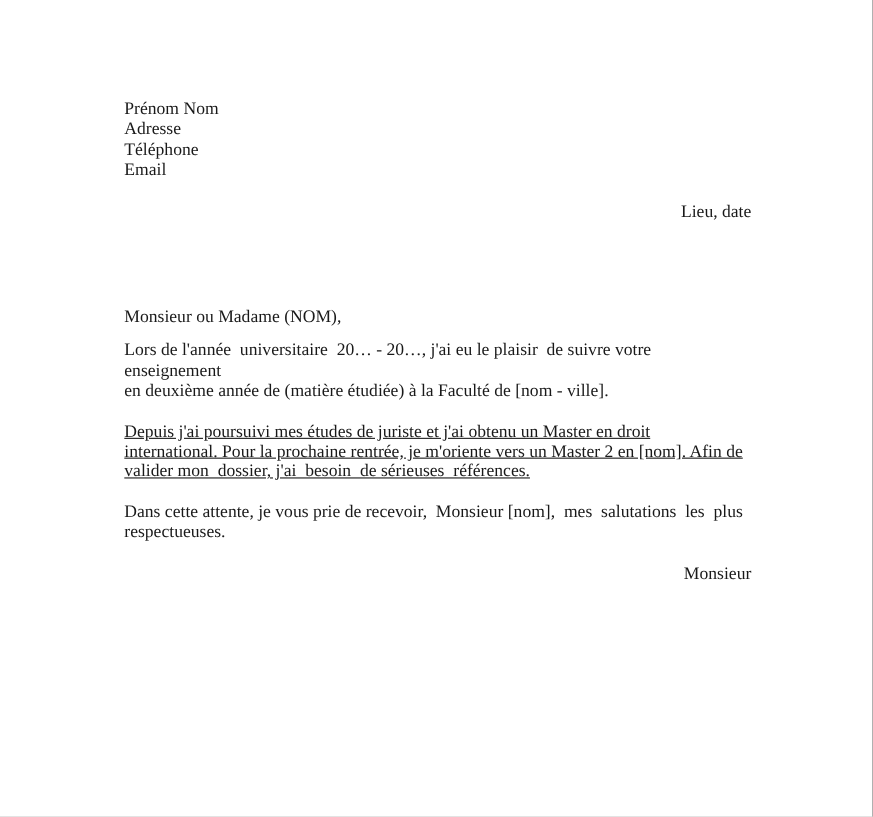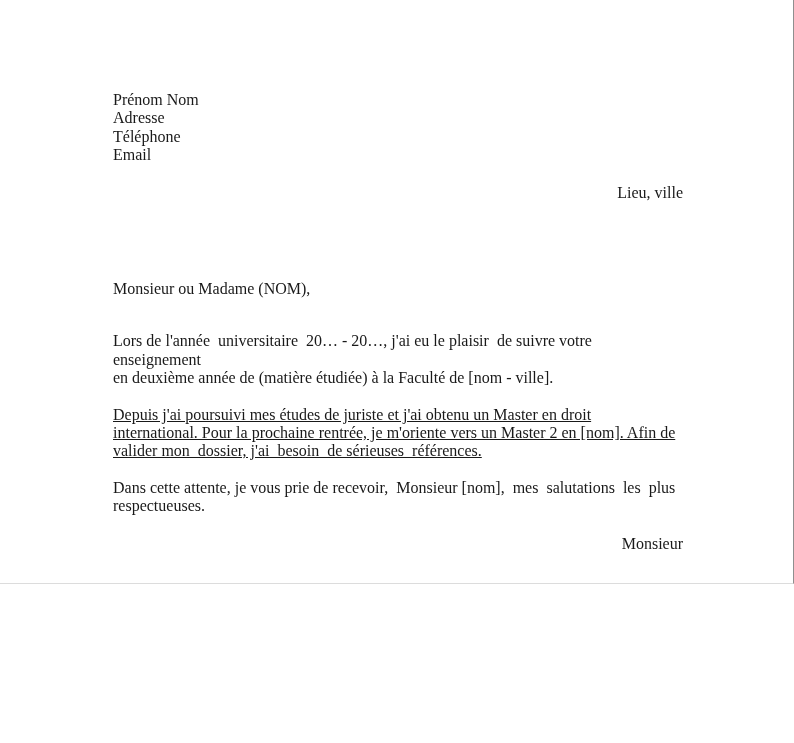--- a/index.html
+++ b/index.html
@@ -3,21 +3,21 @@
 <meta charset="utf-8">
 <style>
   html, body {
     margin: 0;
     padding: 0;
     background: #ffffff;
   }
   .page {
     position: relative;
     width: 794px;
-    height: 584px;
+    height: 743px;
     box-sizing: border-box;
     background: #ffffff;
     border-right: 1px solid #8f8f8f;
     border-bottom: 1px solid #dcdcdc;
     font-family: "Liberation Serif", "DejaVu Serif", serif;
     font-size: 16px;
     line-height: 18.4px;
     color: #191919;
     overflow: hidden;
   }
@@ -26,39 +26,39 @@
     left: 113px;
     top: 91px;
     width: 570px;
   }
   .block { margin: 0; }
   .lines { white-space: pre-wrap; }
   .align-right { text-align: right; }
   .subject      { margin-top: 73px; }
   .place-date   { margin-top: 19px; }
   .salutation   { margin-top: 78px; }
-  .para-1       { margin-top: 34px; }
+  .para-1       { margin-top: 12px; }
   .para-2       { margin-top: 18px; text-decoration: underline; }
   .para-3       { margin-top: 19px; }
   .para-4       { margin-top: 18px; }
   .signature    { margin-top: 19px; }
 </style>
 </head>
 <body>
 
 <div class="page">
   <div class="content">
 
     <div class="block lines">Prénom Nom
 Adresse
 Téléphone
 Email</div>
 
 
-    <div class="block align-right place-date">Lieu, ville</div>
+    <div class="block align-right place-date">Lieu, date</div>
 
     <div class="block salutation">Monsieur ou Madame (NOM),</div>
 
     <div class="block lines para-1">Lors de l'année  universitaire  20… - 20…, j'ai eu le plaisir  de suivre votre enseignement
 en deuxième année de (matière étudiée) à la Faculté de [nom - ville].</div>
 
     <div class="block lines para-2">Depuis j'ai poursuivi mes études de juriste et j'ai obtenu un Master en droit
 international. Pour la prochaine rentrée, je m'oriente vers un Master 2 en [nom]. Afin de
 valider mon  dossier, j'ai  besoin  de sérieuses  références.</div>
 

